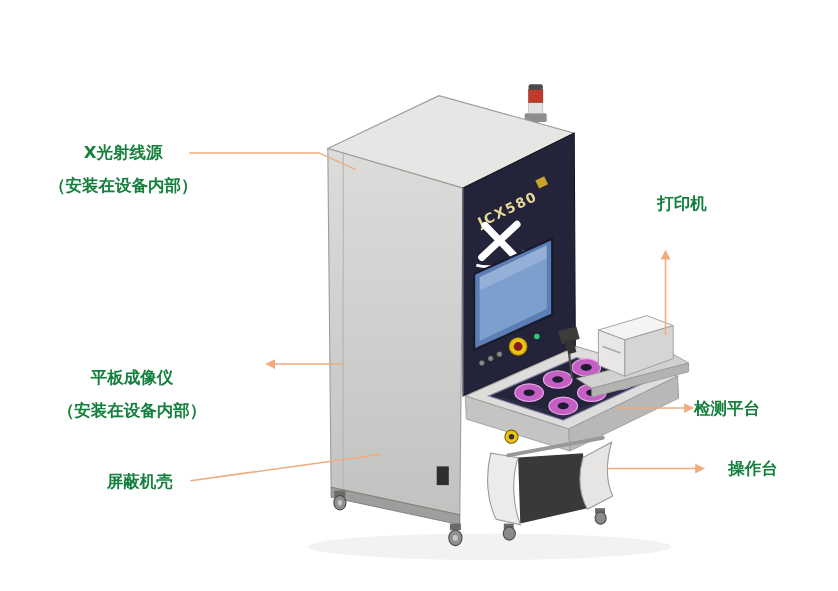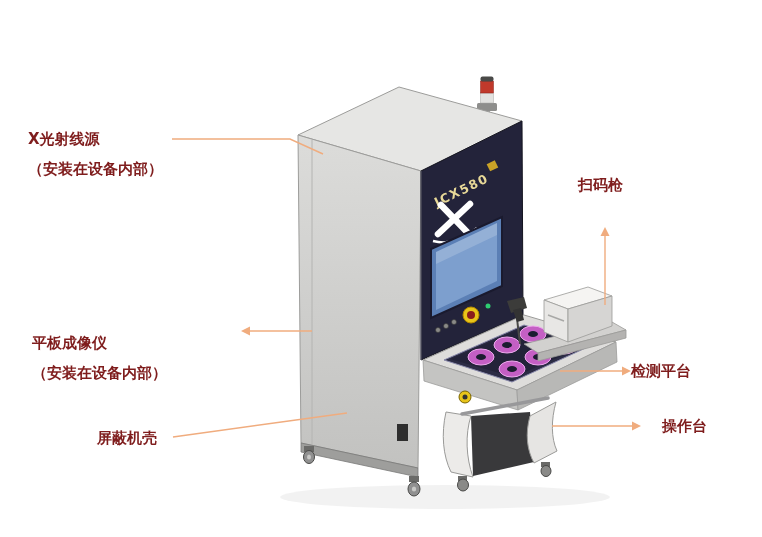--- a/index.html
+++ b/index.html
@@ -9,23 +9,23 @@
     height: 537px;
     background: #ffffff;
     overflow: hidden;
     font-family: "DejaVu Sans", "Liberation Sans", sans-serif;
   }
   .canvas svg { position: absolute; left: 0; top: 0; }
   .label {
     position: absolute;
     font-size: 15px;
     font-weight: 700;
-    color: #7f1d1d;
+    color: #15803d;
     line-height: 30px;
-    text-align: left;
+    text-align: center;
     white-space: nowrap;
   }
 </style>
 </head>
 <body>
 
 <div class="canvas">
 
   <svg width="762" height="537" viewBox="0 0 762 537">
     <defs>
@@ -157,21 +157,21 @@
       <polygon points="641,426 632,421.5 632,430.5" fill="#F0AC7E"></polygon>
     </g>
   </svg>
 
   <div class="label" style="left:28px; top:124px; width:168px;">
     <div>X光射线源</div>
     <div>（安装在设备内部）</div>
   </div>
 
   <div class="label" style="left:578px; top:170px; width:84px;">
-    <div>扫码枪</div>
+    <div>打印机</div>
   </div>
 
   <div class="label" style="left:32px; top:328px; width:176px;">
     <div>平板成像仪</div>
     <div>（安装在设备内部）</div>
   </div>
 
   <div class="label" style="left:97px; top:423px;">
     <div>屏蔽机壳</div>
   </div>

